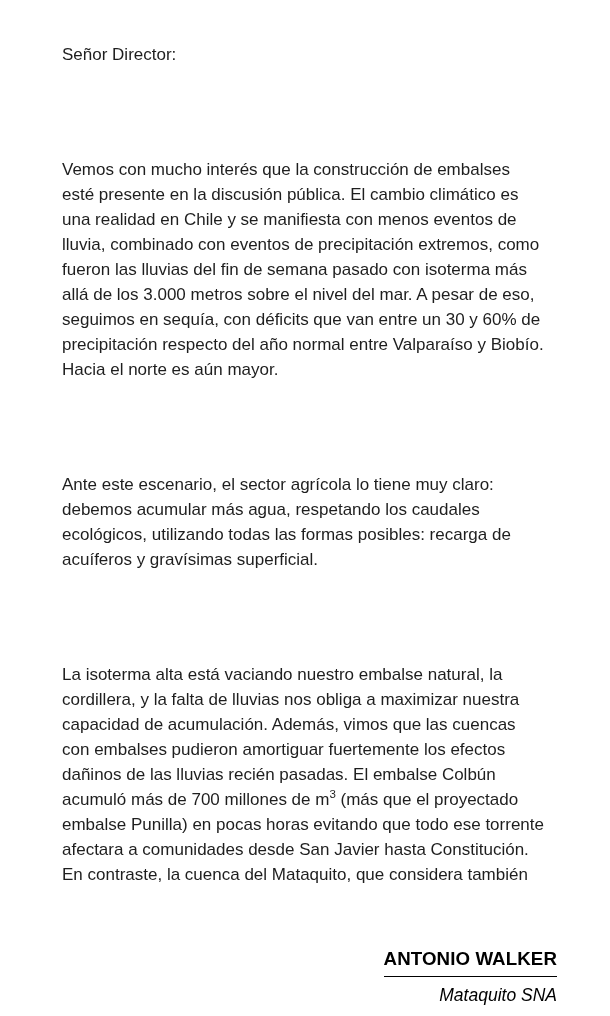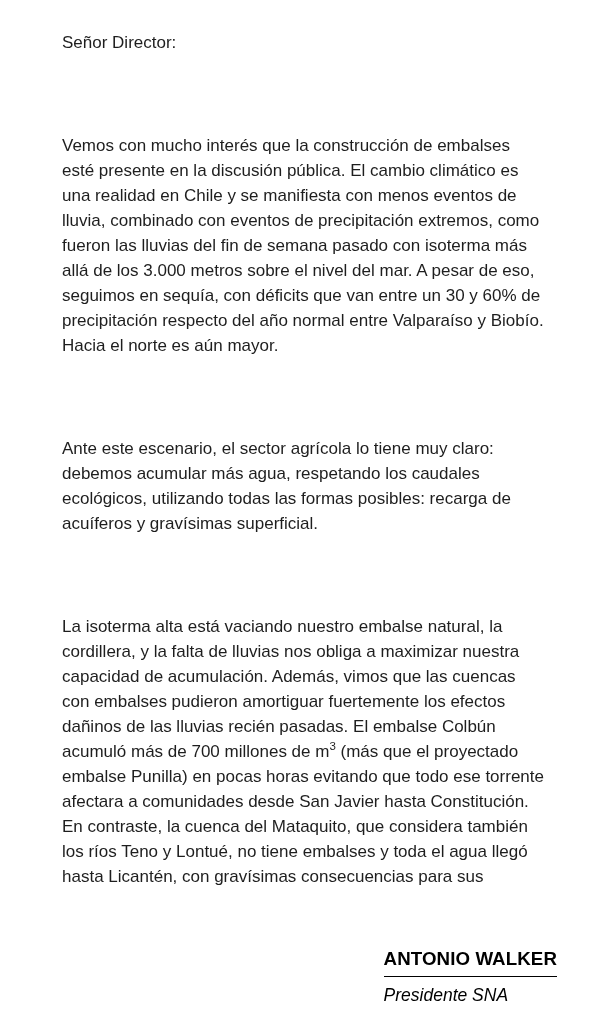--- a/index.html
+++ b/index.html
@@ -24,35 +24,36 @@
     height: 890px;
     overflow: hidden;
     padding-top: 1px;
     box-sizing: border-box;
     color: #1e1e1e;
     font-size: 17px;
     line-height: 25px;
     white-space: pre-line; 
   }
   .para {
-    margin: 4px 0 24px 0;
+    margin: 16px 0 24px 0;
     padding: 0;
   }
   .para sup {
     font-size: 11.5px;
     line-height: 0;
     vertical-align: super;
     white-space: normal;
   }
   
   .signature {
     position: absolute;
     top: 948px;
     right: 53px;
     display: inline-block;
+    text-align: right;
     color: #000000;
   }
   .sig-name {
     font-size: 18.7px;
     line-height: 21px;
     font-weight: bold;
     letter-spacing: 0.1px;
     white-space: nowrap;
   }
   .sig-rule {
@@ -104,16 +105,16 @@
 los ríos Teno y Lontué, no tiene embalses y toda el agua llegó
 hasta Licantén, con gravísimas consecuencias para sus
 habitantes.</span></p>
 
     
   </div>
 
   <div class="signature">
     <div class="sig-name">ANTONIO WALKER</div>
     <div class="sig-rule"></div>
-    <div class="sig-title">Presidente SNA</div>
+    <div class="sig-title">Mataquito SNA</div>
   </div>
 
 </div>
 
 </body></html>

